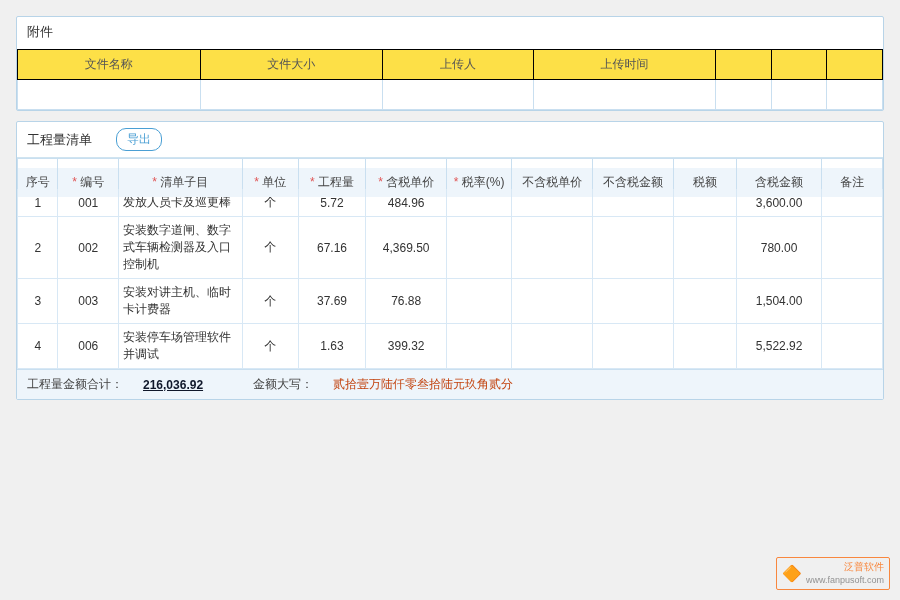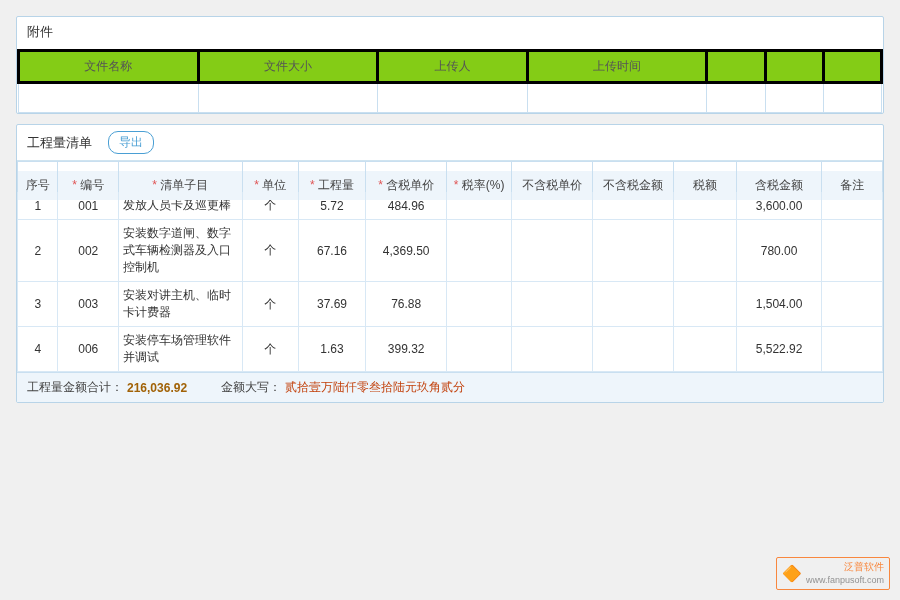--- a/index.html
+++ b/index.html
@@ -32,22 +32,22 @@
       color: #333;
       font-weight: normal;
     }
 
     .attachment-table {
       width: 100%;
       border-collapse: collapse;
       margin-top: 2px;
     }
     .attachment-table th {
-      background: #84cc16;
-      border: 3px solid #000000;
+      background: #fde047;
+      border: 1px solid #000000;
       padding: 6px 10px;
       text-align: center;
       font-weight: normal;
       color: #555;
     }
     .attachment-table td {
       border: 1px solid #c9dff0;
       padding: 6px 10px;
       height: 30px;
     }
@@ -56,21 +56,21 @@
     .bill-section {
       background: #fff;
       border: 1px solid #b8d4e8;
       border-radius: 2px;
     }
 
     .bill-toolbar {
       display: flex;
       align-items: center;
       padding: 6px 10px;
-      gap: 16px;
+      gap: 24px;
       border-bottom: 1px solid #d0e4f0;
     }
 
     .bill-title {
       font-size: 13px;
       color: #333;
     }
 
     .export-btn {
       padding: 2px 10px;
@@ -135,32 +135,33 @@
     .col-tax    { width: 56px; }
     .col-total  { width: 76px; }
     .col-remark { width: 54px; }
 
     .bill-footer {
       display: flex;
       align-items: center;
       padding: 6px 10px;
       border-top: 1px solid #c9dff0;
       background: #eef5fb;
-      gap: 4px;
+      gap: 20px;
     }
 
     .footer-label {
       color: #444;
       white-space: nowrap;
     }
 
     .footer-value {
-      color: #a16207;
+      color: #0f172a;
       font-weight: bold;
       min-width: 90px;
+      text-decoration: underline;
     }
 
     .footer-amount-label {
       color: #444;
       white-space: nowrap;
     }
 
     .footer-amount-value {
       color: #c2410c;
     }

